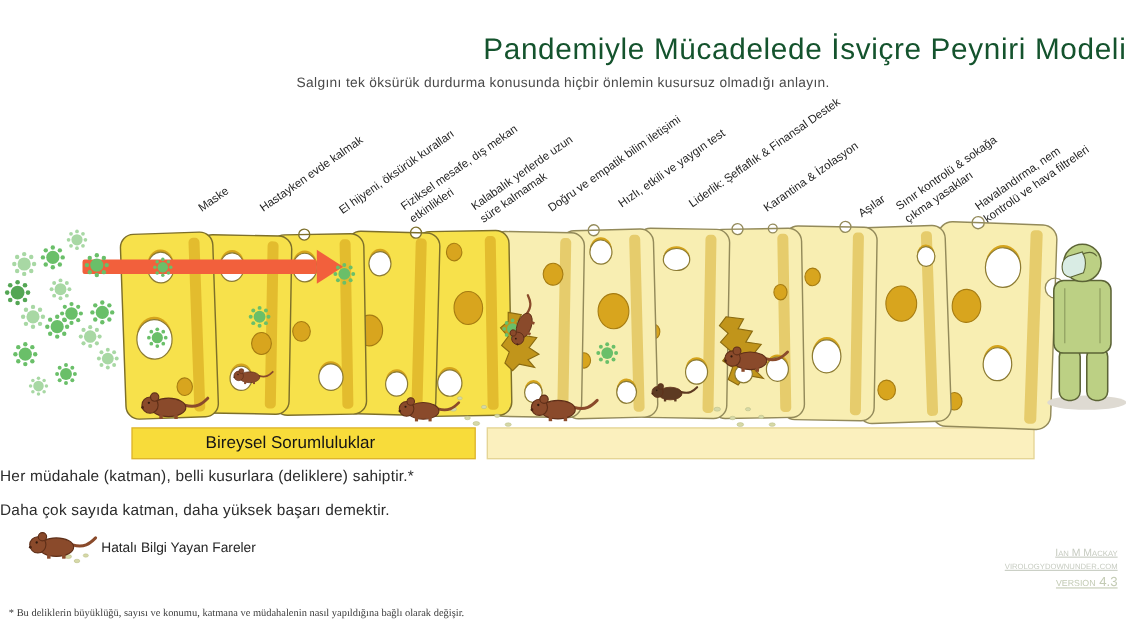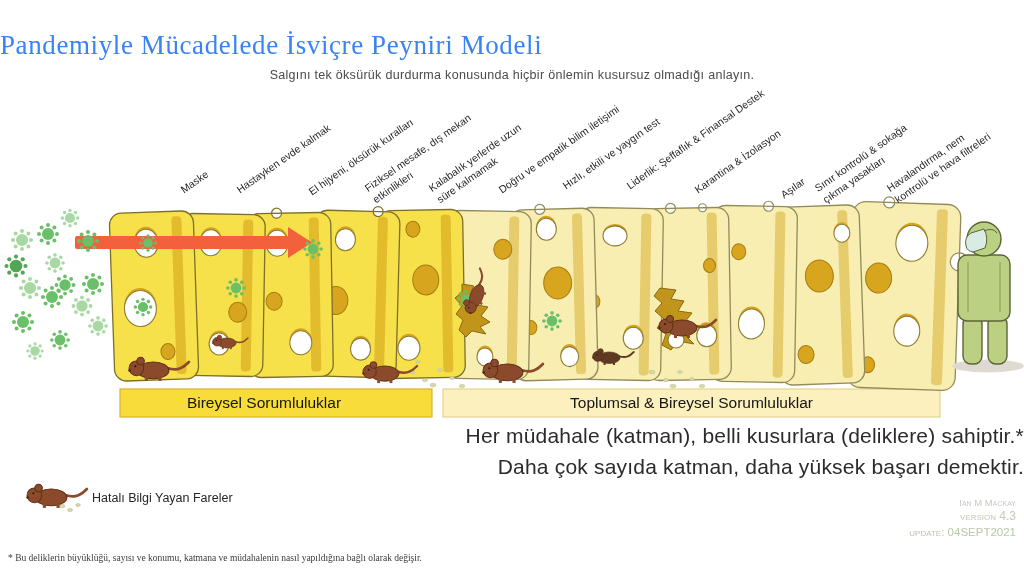--- a/index.html
+++ b/index.html
@@ -1,30 +1,30 @@
 <!DOCTYPE html>
 <html><head>
 <meta charset="utf-8">
 <style>
   html,body{margin:0;padding:0;background:#fff;}
   .stage{position:relative;width:1024px;height:576px;background:#fff;overflow:hidden;
          font-family:"Liberation Sans",sans-serif;}
   .stage svg{position:absolute;left:0;top:0;}
   .txt{position:absolute;color:#1c1c1c;}
-  .title{top:30px;left:0;width:100%;text-align:left;font-size:27px;letter-spacing:.6px;color:#3b82f6;font-family:Liberation Serif, serif;}
+  .title{top:30px;left:0;width:100%;text-align:right;font-size:27px;letter-spacing:.6px;color:#14532d;}
   .subtitle{top:68px;left:0;width:100%;text-align:center;font-size:12.5px;letter-spacing:.3px;color:#4a4a4a;}
   .layer-label{font-size:10.5px;line-height:1.3;white-space:pre;transform-origin:0 100%;
                transform:rotate(-35deg);color:#1f1f1f;}
   .banner-label{display:flex;align-items:center;justify-content:center;font-size:15.5px;color:#151515;}
-  .conclusion{left:0;width:100%;text-align:right;font-size:21px;color:#2b2b2b;letter-spacing:.2px;}
+  .conclusion{left:0;width:100%;text-align:left;font-size:14px;color:#2b2b2b;letter-spacing:.2px;}
   .legend-label{font-size:12.5px;color:#262626;}
   .footnote{font-size:9.5px;color:#3a3a3a;font-family:Liberation Serif, serif;}
   .credits{position:absolute;right:8px;top:497px;text-align:right;font-variant:small-caps;
            color:#c6cbc0;line-height:1.3;}
-  .credits div{font-size:9.5px;}
+  .credits div{font-size:9.5px;text-decoration:underline;}
   .credits .c5{font-size:12px;color:#c3cbb4;}
   .credits .c6{font-size:11.5px;color:#b9c8a8;}
 </style>
 </head>
 <body>
 
 <div class="stage">
 
 <svg width="1024" height="576" viewBox="0 0 1024 576">
   <defs>
@@ -315,28 +315,27 @@
 <div class="txt layer-label" style="left:568px;bottom:383px">Hızlı, etkili ve yaygın test</div>
 <div class="txt layer-label" style="left:632px;bottom:383px">Liderlik: Şeffaflık &amp; Finansal Destek</div>
 <div class="txt layer-label" style="left:700px;bottom:379px">Karantina &amp; İzolasyon</div>
 <div class="txt layer-label" style="left:786px;bottom:374px">Aşılar</div>
 <div class="txt layer-label" style="left:828px;bottom:370px">Sınır kontrolü &amp; sokağa
 çıkma yasakları</div>
 <div class="txt layer-label" style="left:900px;bottom:370px">Havalandırma, nem
 kontrolü ve hava filtreleri</div>
 
 <div class="txt banner-label" style="left:120px;top:389px;width:288px;height:28px">Bireysel Sorumluluklar</div>
-<div class="txt banner-label" style="left:443px;top:389px;width:497px;height:28px">Toplumsal &amp; Bireysel Sorumluluklar</div>
 
 <div class="txt conclusion" style="top:424px">Her müdahale (katman), belli kusurlara (deliklere) sahiptir.*</div>
 <div class="txt conclusion" style="top:455px">Daha çok sayıda katman, daha yüksek başarı demektir.</div>
 
 <div class="txt legend-label" style="left:92px;top:491px">Hatalı Bilgi Yayan Fareler</div>
 
 <div class="txt footnote" style="left:8px;top:553px">* Bu deliklerin büyüklüğü, sayısı ve konumu, katmana ve müdahalenin nasıl yapıldığına bağlı olarak değişir.</div>
 
 <div class="credits">
   <div>Ian M Mackay</div>
+  <div>virologydownunder.com</div>
   <div class="c5">version 4.3</div>
-  <div class="c6">update: 04SEPT2021</div>
 </div>
 
 </div>
 
 </body></html>

